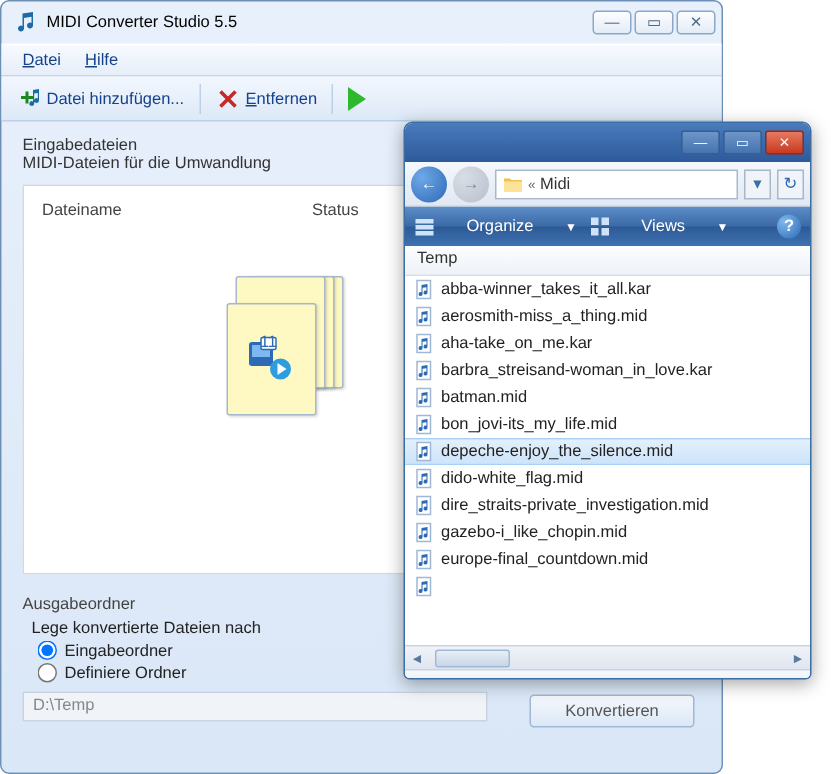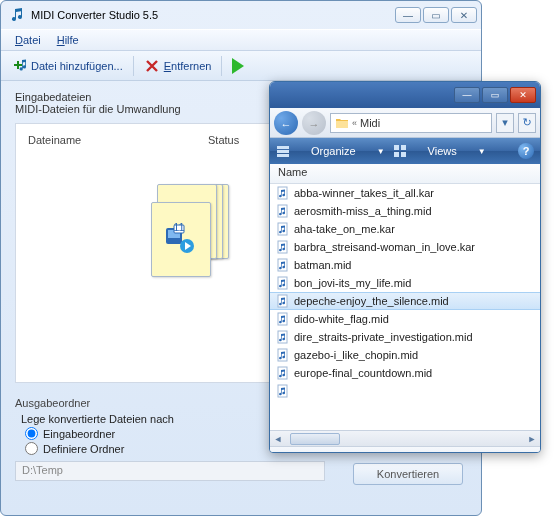--- a/index.html
+++ b/index.html
@@ -195,21 +195,21 @@
             <rect x="1" y="1" width="5" height="5" fill="#cfe3f8"></rect>
             <rect x="8" y="1" width="5" height="5" fill="#cfe3f8"></rect>
             <rect x="1" y="8" width="5" height="5" fill="#cfe3f8"></rect>
             <rect x="8" y="8" width="5" height="5" fill="#cfe3f8"></rect>
           </svg>
         <span>Views</span>
           <span class="dd">▼</span>
       </div>
       <div class="help">?</div>
     </div>
-    <div class="ehdr">Name</div>
+    <div class="ehdr">Temp</div>
     <div class="elist" id="elist">
         <div class="erow">
           <svg class="mico" viewBox="0 0 14 14">
             <rect x="2" y="1" width="9" height="12" fill="#fff" stroke="#9fb8d6"></rect>
             <path fill="#2d6ab5" d="M5 4l4-.6V9a1.3 1.3 0 11-.7-1.1V5.5l-2.6.4V10a1.3 1.3 0 11-.7-1.1V4z"></path>
           </svg>
           <span>abba-winner_takes_it_all.kar</span>
         </div>
         <div class="erow">
           <svg class="mico" viewBox="0 0 14 14">

